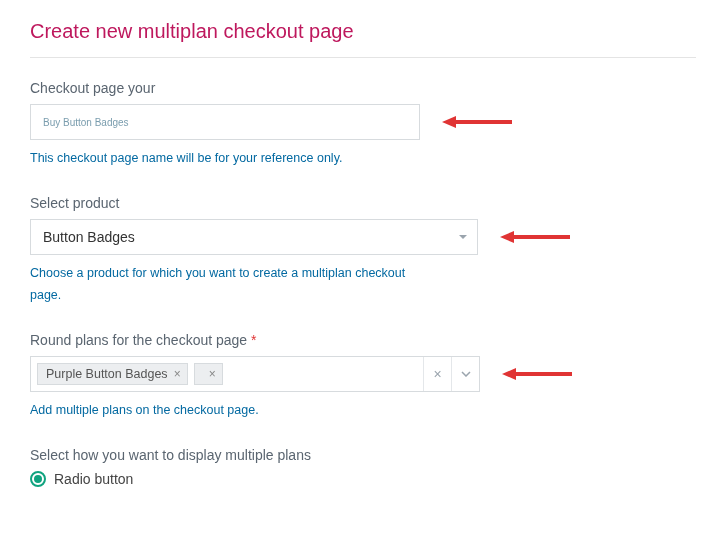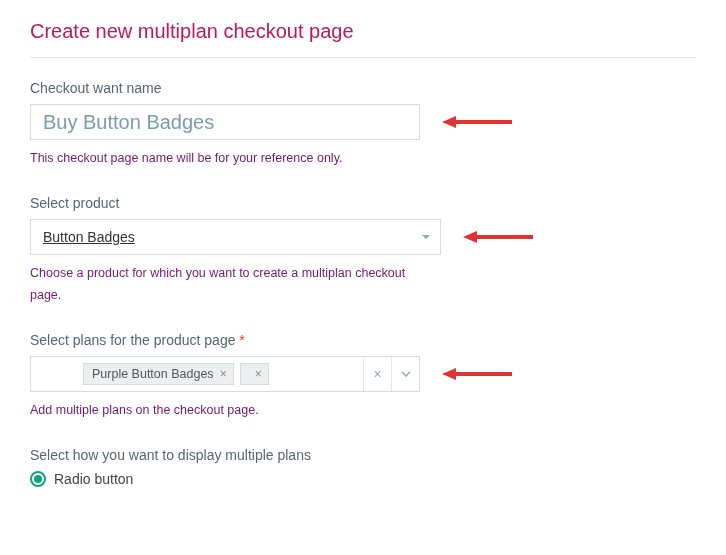--- a/index.html
+++ b/index.html
@@ -29,71 +29,69 @@
     margin-bottom: 26px;
   }
   .field-label {
     font-size: 14px;
     color: #5a6570;
     margin-bottom: 8px;
   }
   .req { color: #e03434; }
   .helper {
     font-size: 12.5px;
-    color: #701a75;
+    color: #0369a1;
     margin-top: 8px;
     line-height: 1.7;
     max-width: 390px;
   }
   .control-row {
     display: flex;
     align-items: center;
   }
   .arrow {
     margin-left: 22px;
     display: flex;
     align-items: center;
   }
   .arrow svg { display: block; }
   .text-input {
     width: 390px;
     height: 36px;
     border: 1px solid #d7dbde;
     padding: 0 12px;
-    font-size: 20px;
+    font-size: 10px;
     color: #7A9DAE;
     background: #fff;
   }
   .select-wrap {
-    width: 411px;
+    width: 448px;
     height: 36px;
     border: 1px solid #d7dbde;
     display: flex;
     align-items: center;
     padding: 0 10px 0 12px;
     justify-content: space-between;
     background: #fff;
-    text-decoration: underline;
   }
   .select-wrap .value {
     font-size: 14px;
     color: #333;
   }
   .caret-down {
     width: 0; height: 0;
     border-left: 4px solid transparent;
     border-right: 4px solid transparent;
     border-top: 4px solid #9aa4ad;
   }
   .multi-wrap {
-    width: 390px;
-    border: 1px solid #d7dbde;
-    display: flex;
-    background: #fff;
-    padding-left: 46px;
+    width: 450px;
+    border: 1px solid #d7dbde;
+    display: flex;
+    background: #fff;
   }
   .tags-area {
     flex: 1;
     padding: 6px;
     display: flex;
     flex-wrap: wrap;
     gap: 6px;
   }
   .tag {
     display: inline-flex;
@@ -157,21 +155,21 @@
   }
 </style>
 </head>
 <body>
 
 <div class="page">
   <h2 class="title">Create new multiplan checkout page</h2>
   <hr class="hr">
 
   <div class="field">
-    <div class="field-label">Checkout want name</div>
+    <div class="field-label">Checkout page your</div>
     <div class="control-row">
       <input class="text-input" value="Buy Button Badges" style="">
       <span class="arrow">
         <svg width="70" height="18" viewBox="0 0 70 18">
             <line x1="70" y1="9" x2="10" y2="9" stroke="#e03434" stroke-width="4"></line>
             <polygon points="0,9 14,3 14,15" fill="#e03434"></polygon>
           </svg>
       </span>
     </div>
     <div class="helper">This checkout page name will be for your reference only.</div>
@@ -189,21 +187,21 @@
             <line x1="70" y1="9" x2="10" y2="9" stroke="#e03434" stroke-width="4"></line>
             <polygon points="0,9 14,3 14,15" fill="#e03434"></polygon>
           </svg>
       </span>
     </div>
     <div class="helper">Choose a product for which you want to create a multiplan checkout page.</div>
   </div>
 
   <div class="field">
     <div class="field-label">
-      <span>Select plans for the product page</span>
+      <span>Round plans for the checkout page</span>
       <span class="req">*</span>
     </div>
     <div class="control-row">
       <div class="multi-wrap">
         <div class="tags-area">
           <span class="tag">
             <span>Purple Button Badges</span>
             <span class="tag-x">×</span>
           </span>
           <span class="tag">

